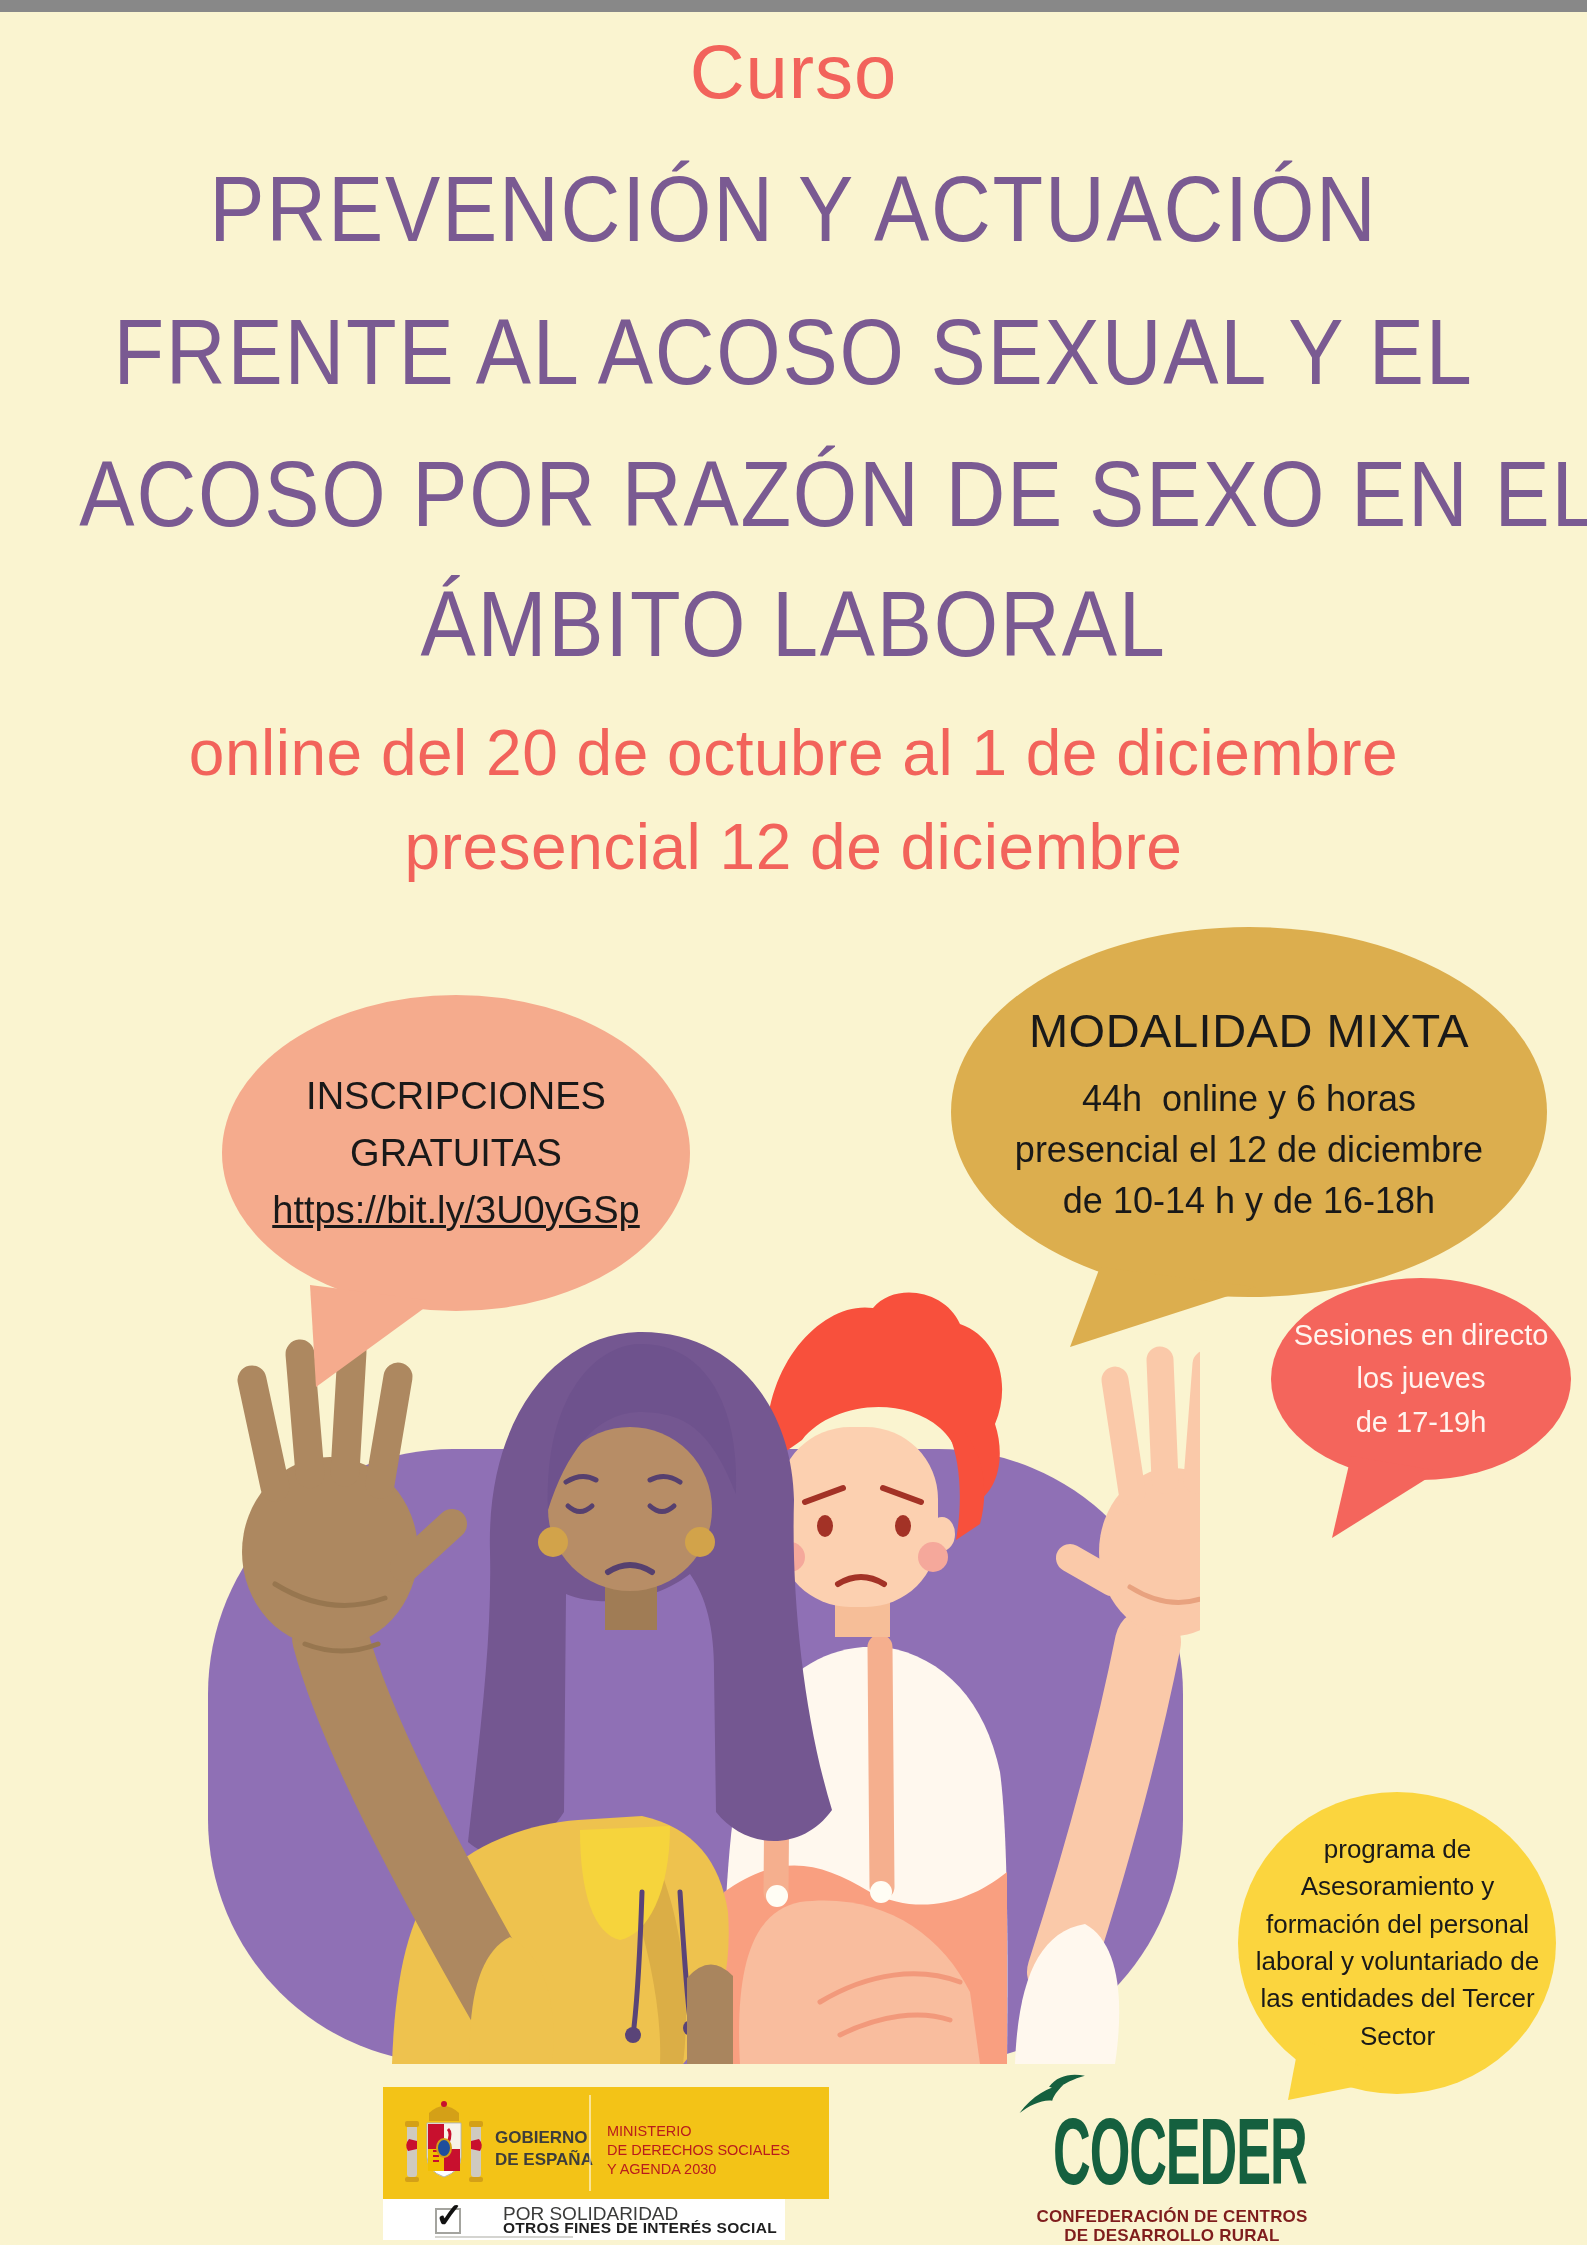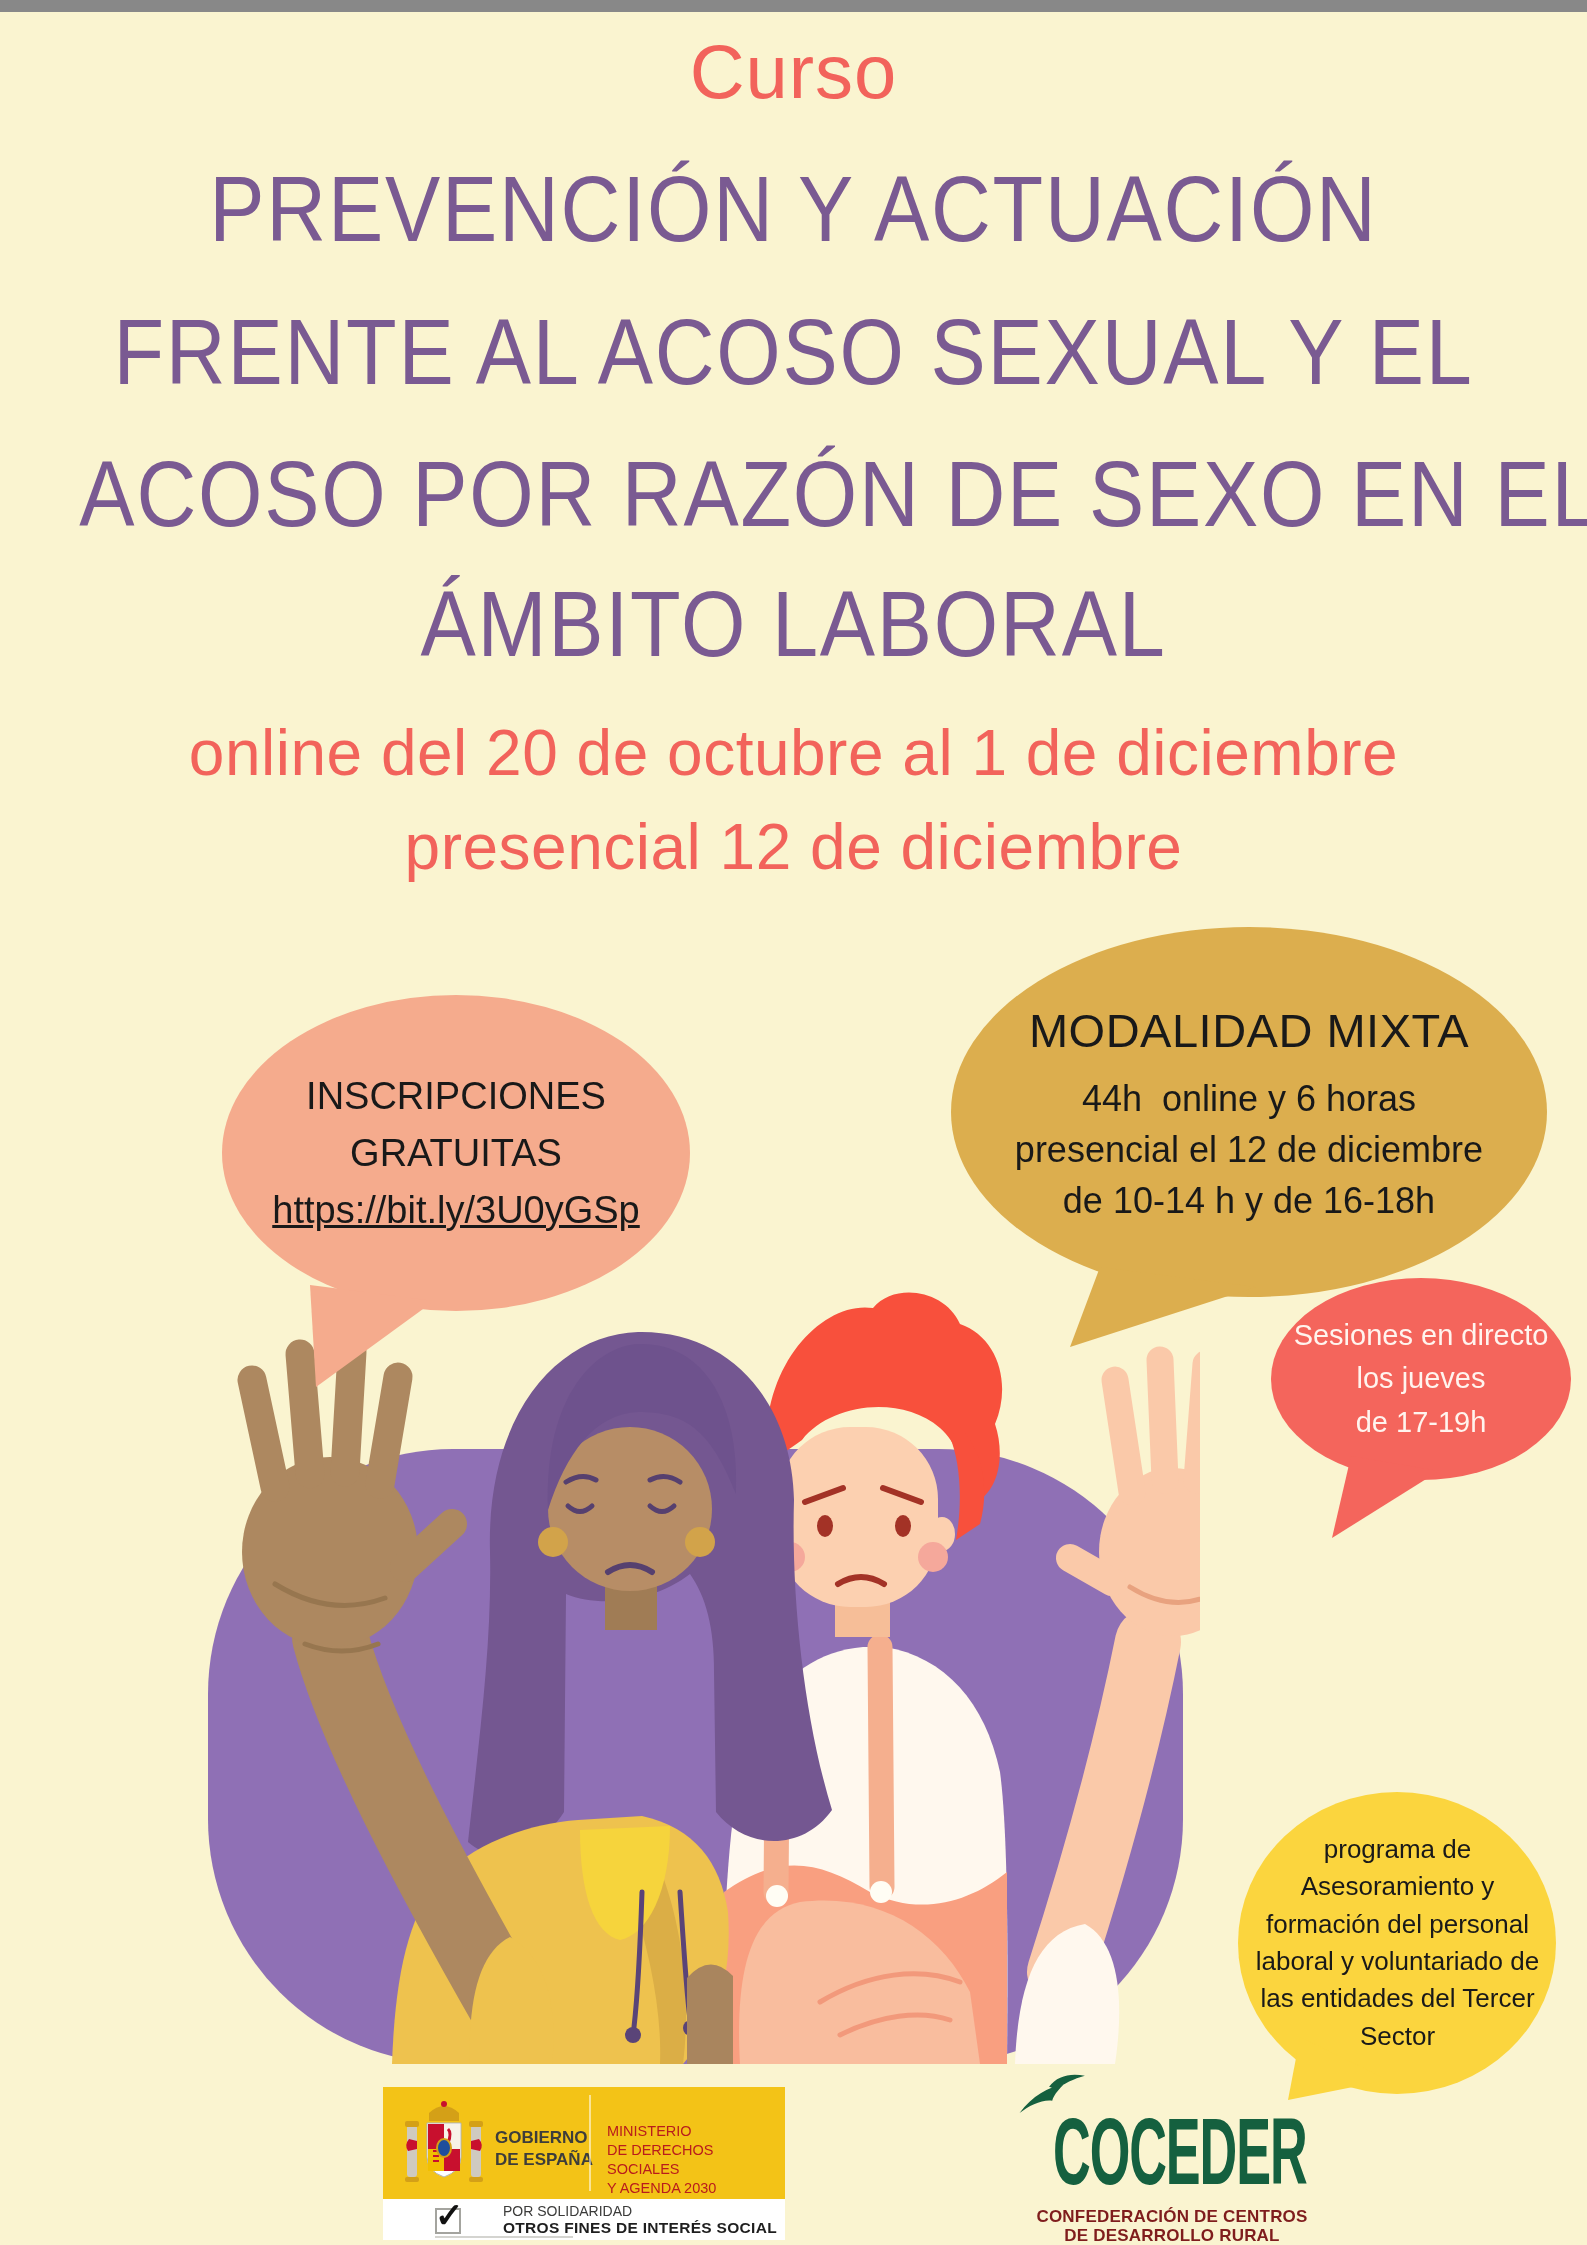--- a/index.html
+++ b/index.html
@@ -44,29 +44,29 @@
   .b-modality .bubble-title{font-size:47px;margin-bottom:8px;letter-spacing:0.5px;}
 
   .b-sessions{left:1271px;top:1266px;width:300px;height:265px;}
   .b-sessions .bubble-text{top:0;height:202px;font-size:29px;line-height:1.5;color:#FFF4EE;}
 
   .b-program{left:1238px;top:1780px;width:319px;height:312px;}
   .b-program .bubble-text{top:0;height:302px;font-size:26px;line-height:1.44;}
 
   
   .gov{left:383px;top:2075px;width:402px;height:153px;}
-  .gov-yellow{position:absolute;left:0;top:0;width:402px;height:112px;background:#F3C317;}
+  .gov-yellow{position:absolute;left:0;top:0;width:402px;height:112px;background:#F3C317;padding-left:44px;}
   .gov-divider{position:absolute;left:206px;top:8px;width:2px;height:96px;background:rgba(255,255,255,0.55);}
   .gov-name{position:absolute;left:112px;top:40px;font-size:17px;font-weight:bold;color:#3D3D3B;line-height:1.3;}
   .gov-ministry{position:absolute;left:224px;top:35px;font-size:14.5px;color:#b91c1c;line-height:1.32;}
   .gov-white{position:absolute;left:0;top:112px;width:402px;height:41px;background:#FFFFFF;}
   .gov-check-box{position:absolute;left:52px;top:9px;width:22px;height:22px;background:#fff;border:2px solid #A4A49F;}
   .gov-check-mark{position:absolute;left:-2px;top:-12px;font-size:34px;color:#111;font-weight:bold;line-height:1;}
   .gov-underline{position:absolute;left:52px;top:37px;width:138px;height:2px;background:#D4D4D0;}
-  .gov-sol1{position:absolute;left:120px;top:4px;font-size:14px;color:#3B3B3A;}
+  .gov-sol1{position:absolute;left:120px;top:4px;font-size:19px;color:#3B3B3A;}
   .gov-sol2{position:absolute;left:120px;top:20px;font-size:15.5px;font-weight:bold;color:#1E1E1E;letter-spacing:0.3px;}
 
   
   .coceder-bird{left:1018px;top:2060px;width:70px;height:48px;}
   .coceder-name{
     left:1053px;top:2094px;width:250px;
     font-size:95px;font-weight:bold;color:#15603F;line-height:0.95;
     transform:scaleX(0.55);transform-origin:0 0;white-space:nowrap;letter-spacing:-2px;
   }
   .coceder-caption{

